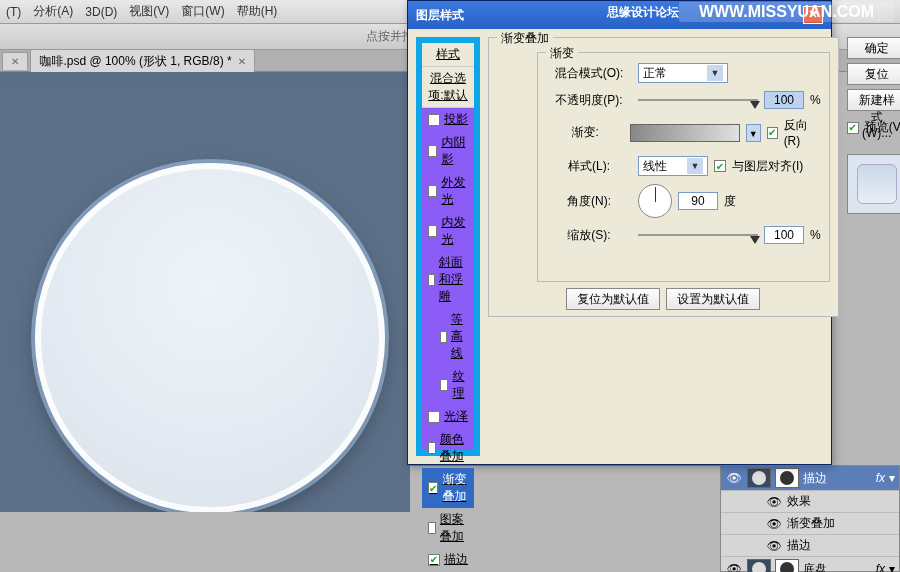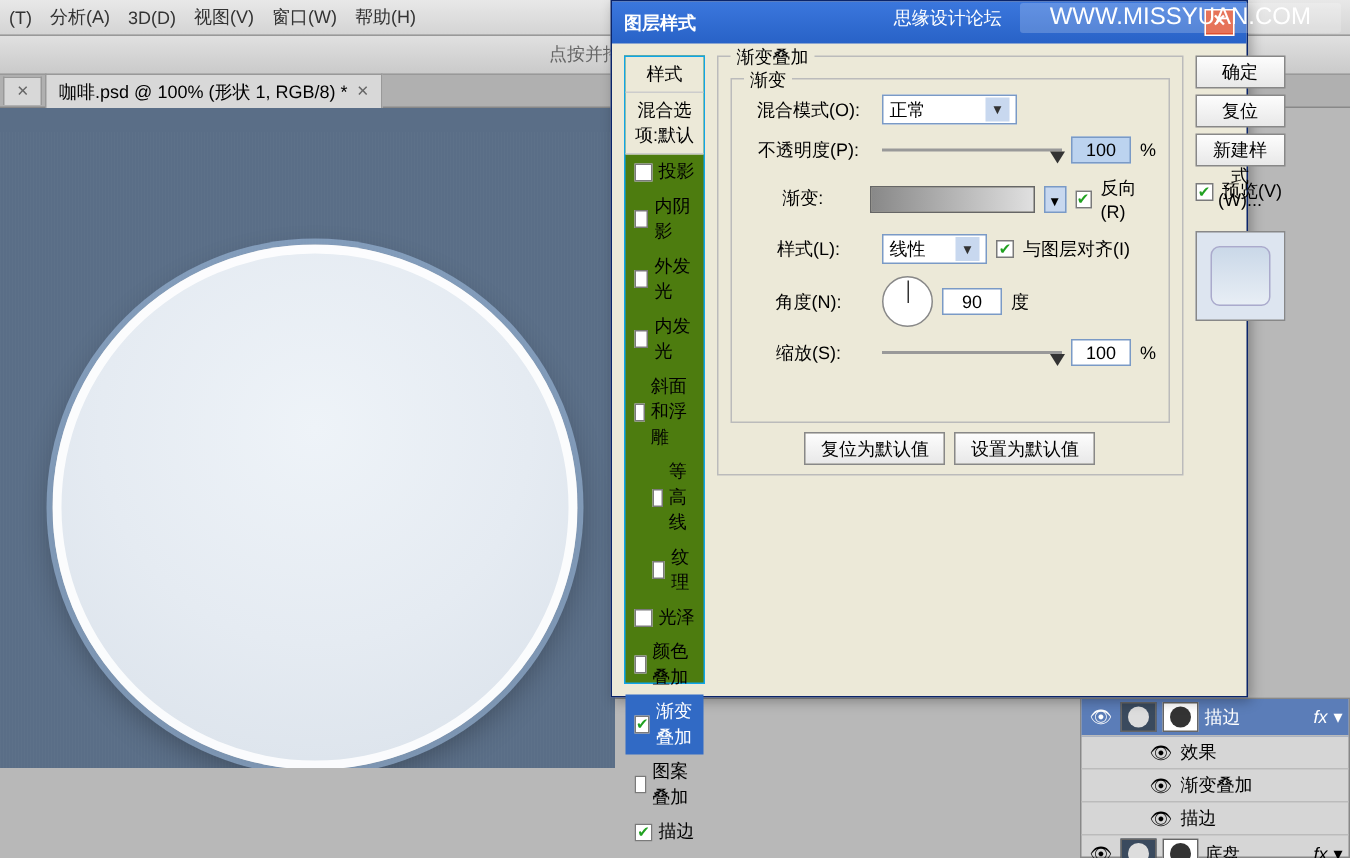--- a/index.html
+++ b/index.html
@@ -14,30 +14,30 @@
 .doc-tab { background: #d8d8d8; padding: 3px 8px; border: 1px solid #999; border-bottom: none; display: flex; align-items: center; gap: 6px; }
 .doc-tab .x { color: #666; font-size: 10px; }
 
 .canvas-area { position: absolute; top: 72px; left: 0; width: 410px; height: 440px; background: #5a6e87; overflow: hidden; }
 .ruler-h { position: absolute; top: 72px; left: 0; width: 410px; height: 16px; background: #e8e8e8; display: flex; font-size: 9px; color: #555; overflow: hidden; }
 .ruler-tick { width: 33px; flex-shrink: 0; border-left: 1px solid #888; padding-left: 2px; height: 16px; line-height: 16px; }
 .canvas-inner { position: absolute; top: 16px; left: 0; right: 0; bottom: 0; background: linear-gradient(180deg, #4a5f7a 0%, #536882 100%); background-image: repeating-linear-gradient(90deg, rgba(255,255,255,0.02) 0 1px, transparent 1px 2px); }
 .circle { position: absolute; left: 35px; top: 75px; width: 350px; height: 350px; border-radius: 50%; background: radial-gradient(circle at 50% 35%, #eef3f8 0%, #e5ebf2 50%, #d8e0e9 100%); box-shadow: inset 0 0 0 6px rgba(255,255,255,0.85), 0 0 0 4px rgba(160,190,225,0.6), 0 8px 20px rgba(0,0,0,0.3); }
 
 
-.wm { position: absolute; top: 2px; right: 6px; color: #fff; font-size: 11px; display: flex; gap: 12px; align-items: center; z-index: 50; }
+.wm { position: absolute; top: 2px; right: 6px; color: #fff; font-size: 11px; display: flex; gap: 0; align-items: center; z-index: 50; font-weight: bold; }
 .wm .url { background: rgba(255,255,255,0.2); padding: 1px 20px; border-radius: 2px; font-size: 16px; }
 
 
 .dialog { position: absolute; left: 407px; top: 0; width: 425px; height: 465px; background: #ece9d8; border: 1px solid #0a246a; box-shadow: 2px 2px 8px rgba(0,0,0,0.3); z-index: 10; }
 .titlebar { height: 28px; background: linear-gradient(#3b77dd, #2862c7); color: #fff; font-weight: bold; padding: 5px 8px; display: flex; justify-content: space-between; align-items: center; }
 .titlebar-close { width: 20px; height: 18px; background: #e05030; border: 1px solid #fff; color: #fff; text-align: center; line-height: 14px; font-size: 11px; }
 .dialog-body { display: flex; padding: 8px; gap: 8px; height: calc(100% - 28px); }
 
-.styles-panel { width: 92px; border: 1px solid #0ea5e9; background: #4d7c0f; }
+.styles-panel { width: 92px; border: 6px solid #0ea5e9; background: #8b5cf6; text-decoration: underline; }
 .styles-header { background: #ece9d8; border-bottom: 1px solid #ccc; padding: 3px 6px; text-align: center; }
 .styles-header.sub { font-weight: normal; }
 .style-row { padding: 3px 6px; display: flex; align-items: center; gap: 4px; }
 .style-row.selected { background: #316ac5; color: #fff; }
 .style-row.sub { padding-left: 18px; }
 .cb { width: 12px; height: 12px; border: 1px solid #7a7a7a; background: #fff; display: inline-flex; align-items: center; justify-content: center; font-size: 10px; color: #21a121; }
 
 .main-panel { flex: 1; display: flex; flex-direction: column; }
 .group { border: 1px solid #bbb; padding: 10px 8px 8px; position: relative; background: #ece9d8; }
 .group-title { position: absolute; top: -8px; left: 8px; background: #ece9d8; padding: 0 4px; }
@@ -181,21 +181,21 @@
           <div class="style-row">
             <span class="cb">✔</span>
             <span>描边</span>
           </div>
         </div>
     </div>
 
     <div class="main-panel">
       <div class="group" style="flex:0 0 auto; height:280px;">
         <div class="group-title">渐变叠加</div>
-        <div class="group" style="margin-top:4px; height:230px;">
+        <div class="group" style="margin-top:4px; height:230px;margin-left:40px;">
           <div class="group-title">渐变</div>
 
           <div class="form-row">
             <div class="form-label">混合模式(O):</div>
             <div class="select" style="width:90px;">
               <span>正常</span>
               <span class="arrow">▼</span>
             </div>
           </div>
 

